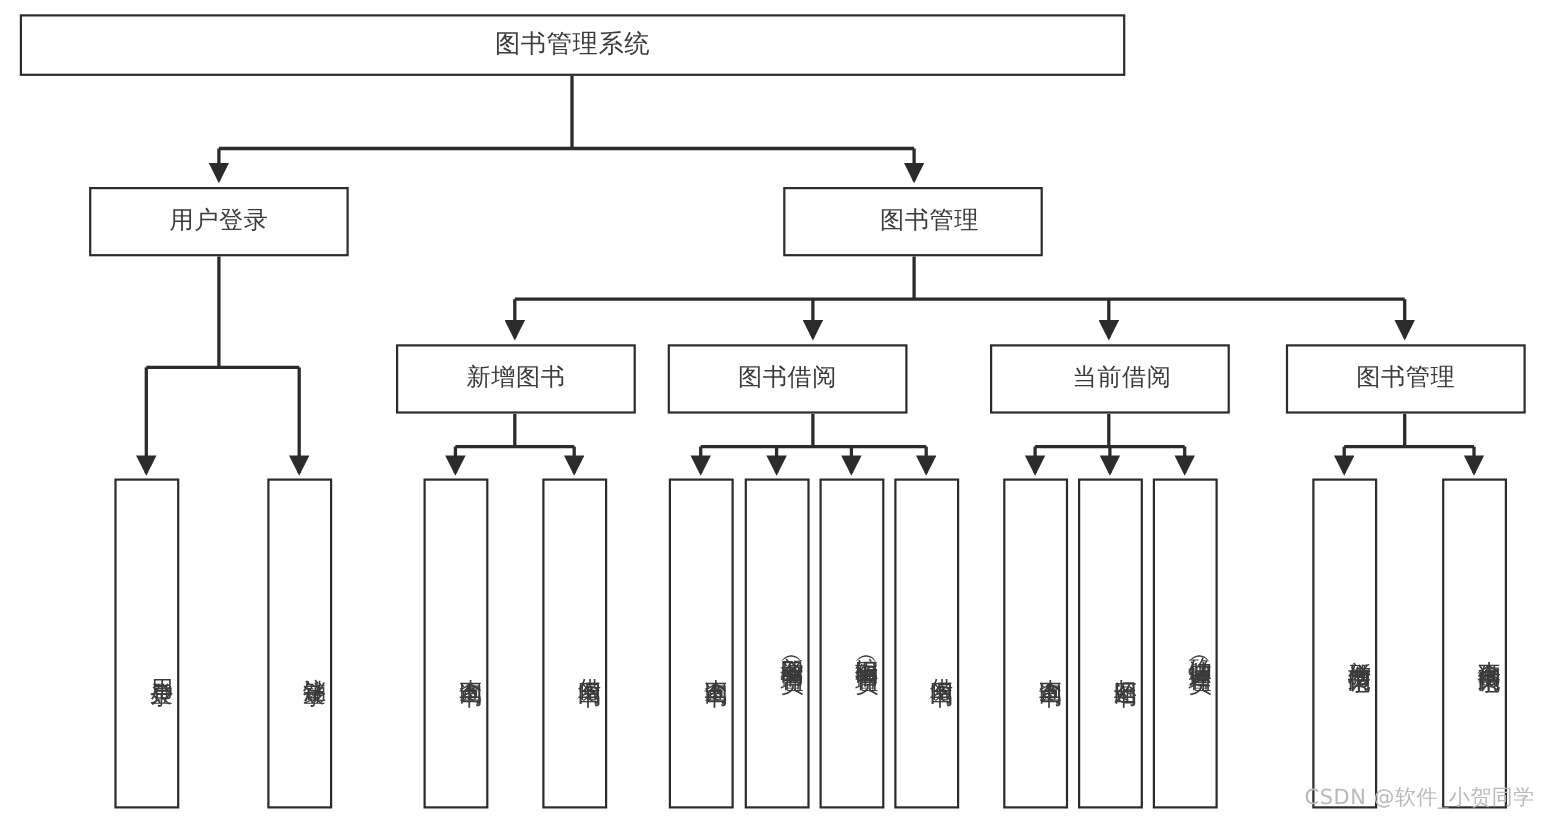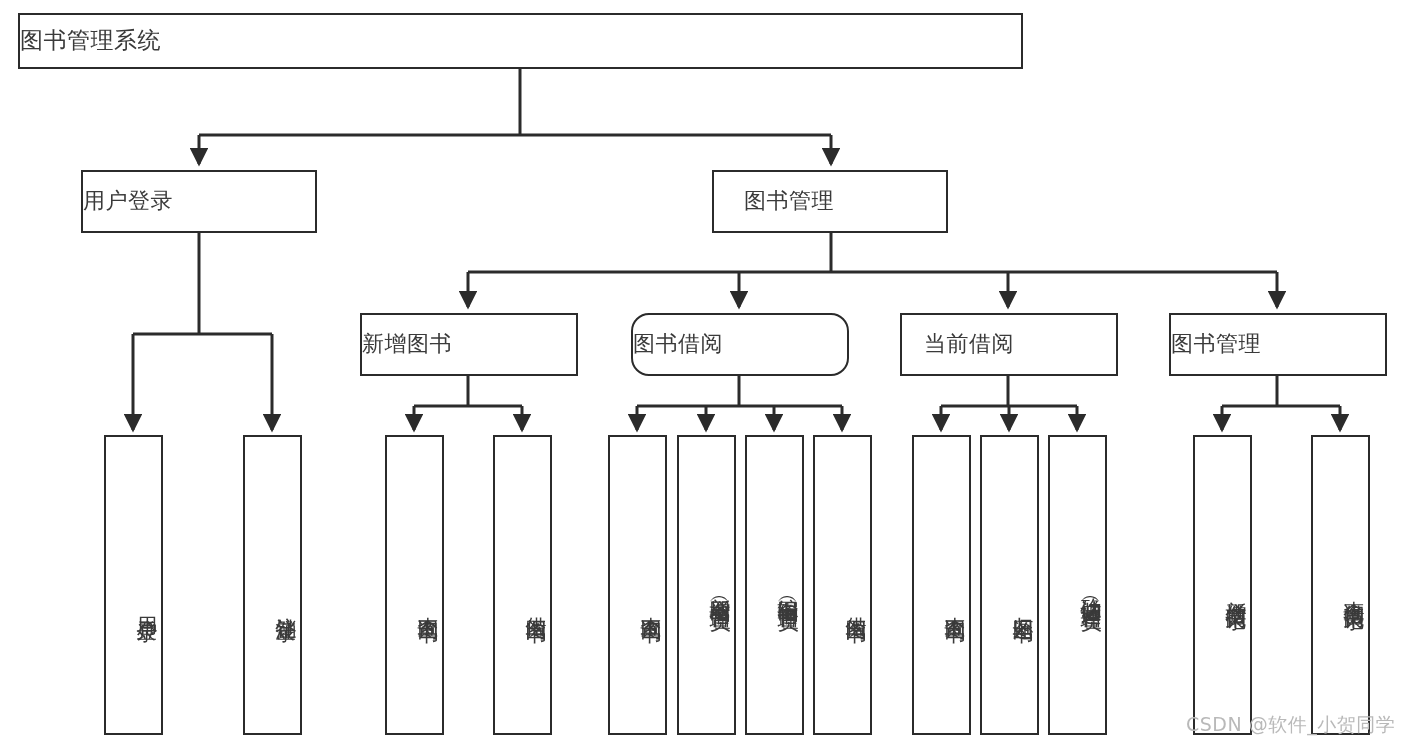--- a/index.html
+++ b/index.html
@@ -26,20 +26,21 @@
     width: 1405px;
     height: 747px;
   }
   .node {
     position: absolute;
     box-sizing: border-box;
     border: 2.5px solid #2b2b2b;
     background: #ffffff;
     display: flex;
     align-items: center;
+    justify-content: center;
     color: #3a3a3a;
     letter-spacing: 0.5px;
   }
   .node.horiz {
     font-size: 22px;
     line-height: 1.2;
   }
   .node.root {
     font-size: 23px;
   }
@@ -135,21 +136,21 @@
   <div class="node horiz" style="left:81px; top:170px; width:236px; height:63px;">
     <span>用户登录</span>
   </div>
   <div class="node horiz" style="left:712px; top:170px; width:236px; height:63px;padding-left:30px;">
     <span>图书管理</span>
   </div>
 
   <div class="node horiz" style="left:360px; top:313px; width:218px; height:63px;">
     <span>新增图书</span>
   </div>
-  <div class="node horiz" style="left:631px; top:313px; width:218px; height:63px;border-radius:18px;">
+  <div class="node horiz" style="left:607px; top:313px; width:218px; height:63px;">
     <span>图书借阅</span>
   </div>
   <div class="node horiz" style="left:900px; top:313px; width:218px; height:63px;padding-left:22px;">
     <span>当前借阅</span>
   </div>
   <div class="node horiz" style="left:1169px; top:313px; width:218px; height:63px;">
     <span>图书管理</span>
   </div>
 
   <div class="node vert" style="left:104px; top:435px; width:59px; height:300px;">

